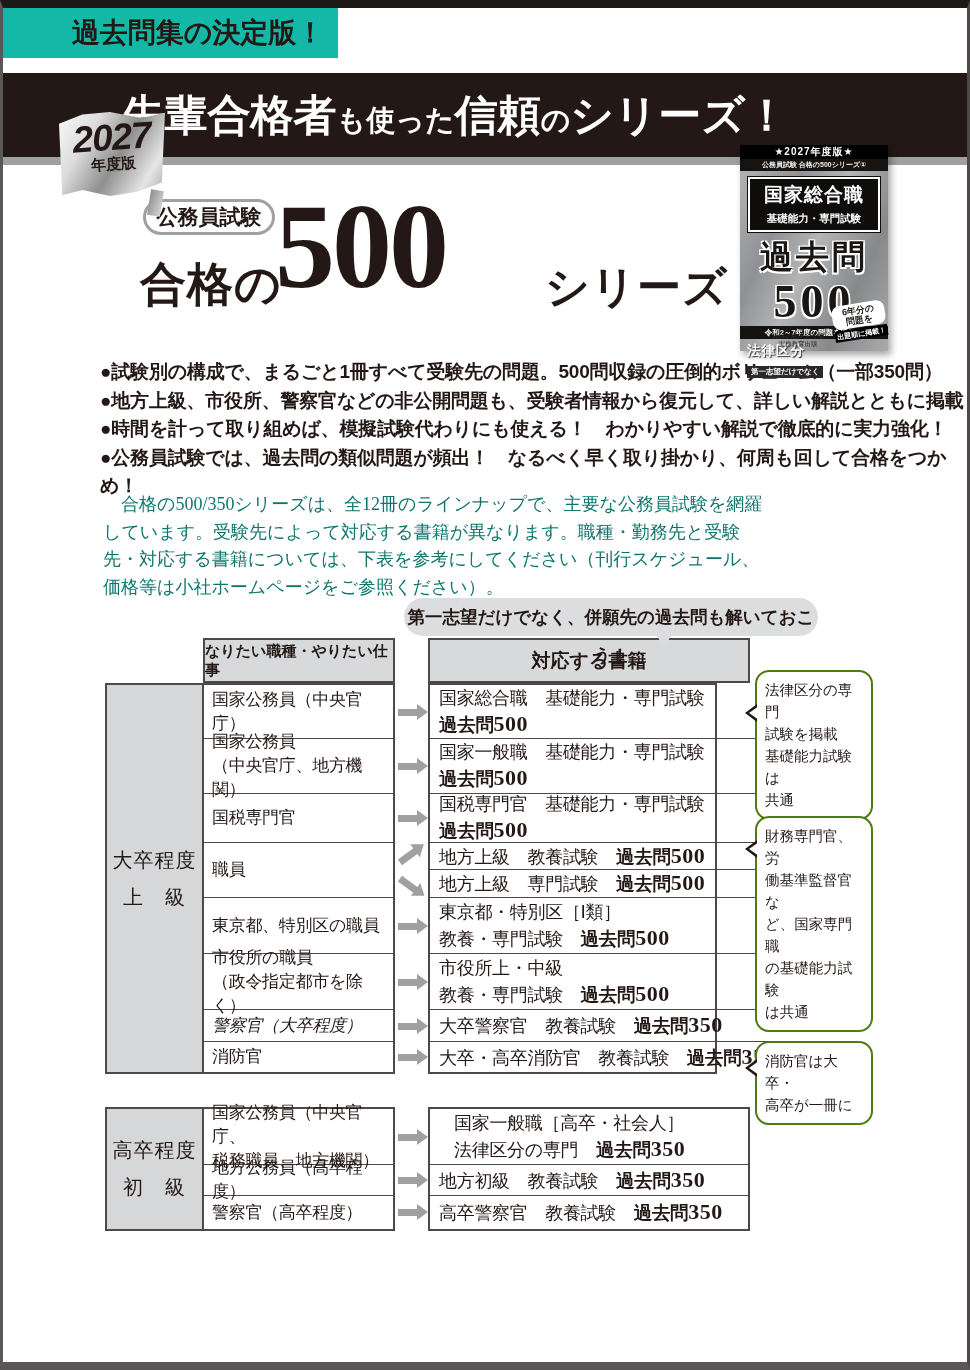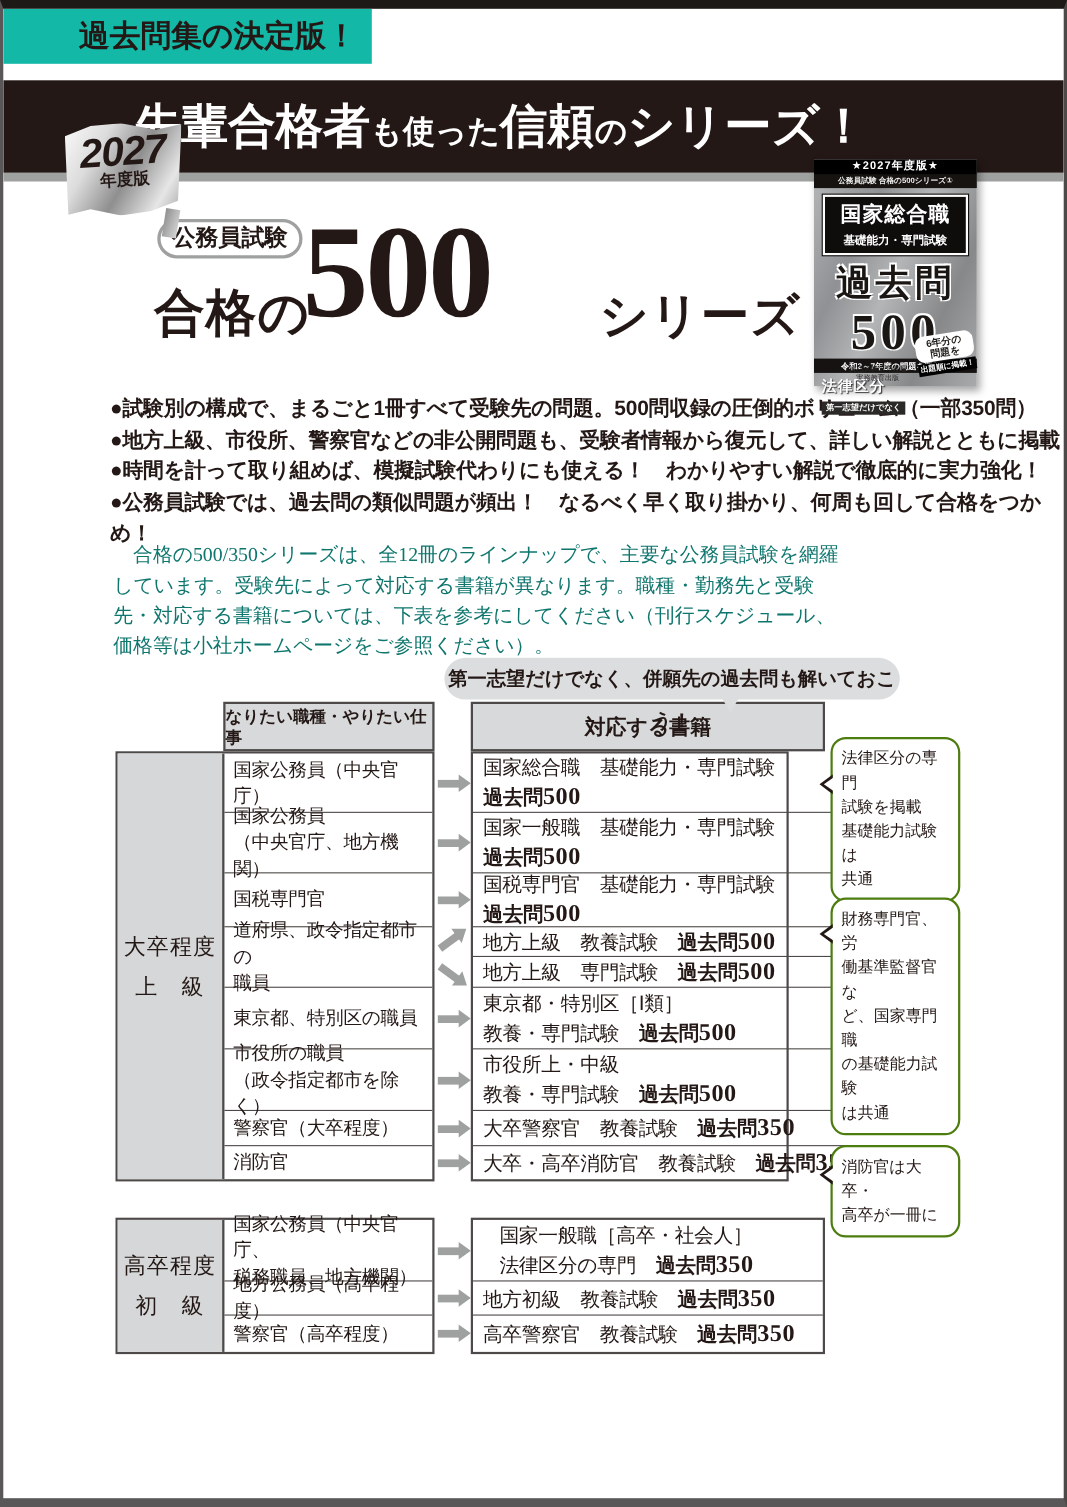--- a/index.html
+++ b/index.html
@@ -173,31 +173,30 @@
               <div class="job-line">国家公務員（中央官庁）</div>
             </div>
             <div class="row" style="height: 55px; flex: 0 0 auto;">
               <div class="job-line">国家公務員</div>
               <div class="job-line">（中央官庁、地方機関）</div>
             </div>
             <div class="row" style="height: 49px; flex: 0 0 auto;">
               <div class="job-line">国税専門官</div>
             </div>
             <div class="row" style="height: 55px; flex: 0 0 auto;">
-              <div class="job-line">道府県、政令指定都市の</div>
               <div class="job-line">職員</div>
             </div>
             <div class="row" style="height: 56px; flex: 0 0 auto;">
               <div class="job-line">東京都、特別区の職員</div>
             </div>
             <div class="row" style="height: 56px; flex: 0 0 auto;">
               <div class="job-line">市役所の職員</div>
               <div class="job-line">（政令指定都市を除く）</div>
             </div>
-            <div class="row" style="height: 32px; flex: 0 0 auto;">
+            <div class="row" style="height: 32px; flex: 0 0 auto; font-style: italic;">
               <div class="job-line">警察官（大卒程度）</div>
             </div>
             <div class="row" style="height: 30px; flex: 0 0 auto;">
               <div class="job-line">消防官</div>
             </div>
           </div>
         </div>
         <div class="tbl-body" style="left: 323px; top: 45px; width: 289px; height: 391px;">
           <div class="col">
             <div class="row" style="height: 54px; flex: 0 0 auto; padding-left: 9px;">

